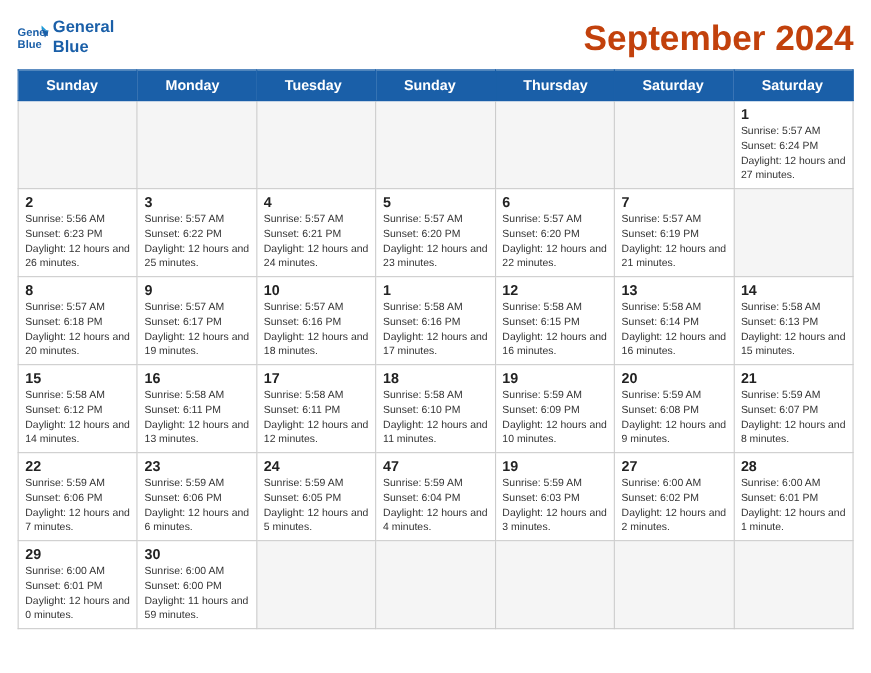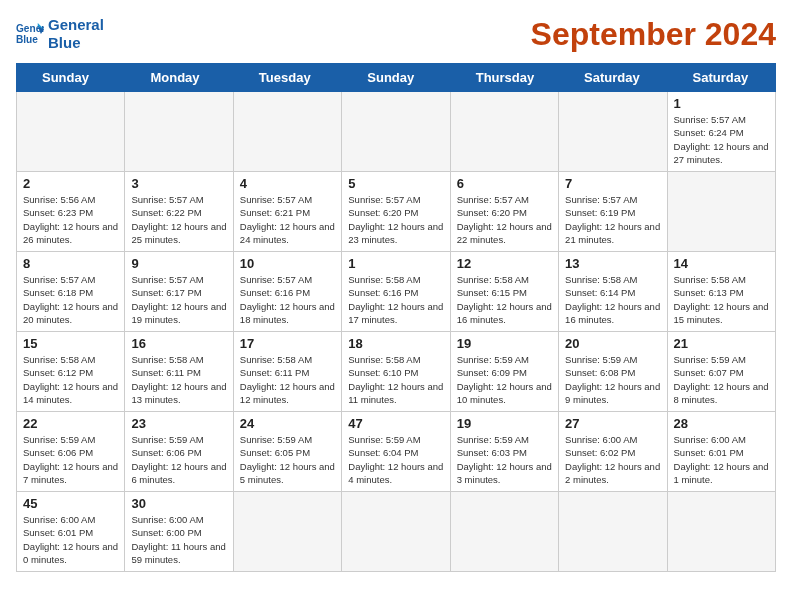--- a/index.html
+++ b/index.html
@@ -232,21 +232,21 @@
           <span class="day-num">27</span>
           <div class="day-info">Sunrise: 6:00 AM<br>Sunset: 6:02 PM<br>Daylight: 12 hours and 2 minutes.</div>
         </td>
         <td>
           <span class="day-num">28</span>
           <div class="day-info">Sunrise: 6:00 AM<br>Sunset: 6:01 PM<br>Daylight: 12 hours and 1 minute.</div>
         </td>
       </tr>
       <tr>
         <td>
-          <span class="day-num">45</span>
+          <span class="day-num">29</span>
           <div class="day-info">Sunrise: 6:00 AM<br>Sunset: 6:01 PM<br>Daylight: 12 hours and 0 minutes.</div>
         </td>
         <td>
           <span class="day-num">30</span>
           <div class="day-info">Sunrise: 6:00 AM<br>Sunset: 6:00 PM<br>Daylight: 11 hours and 59 minutes.</div>
         </td>
         <td class="empty"></td>
         <td class="empty"></td>
         <td class="empty"></td>
         <td class="empty"></td>

